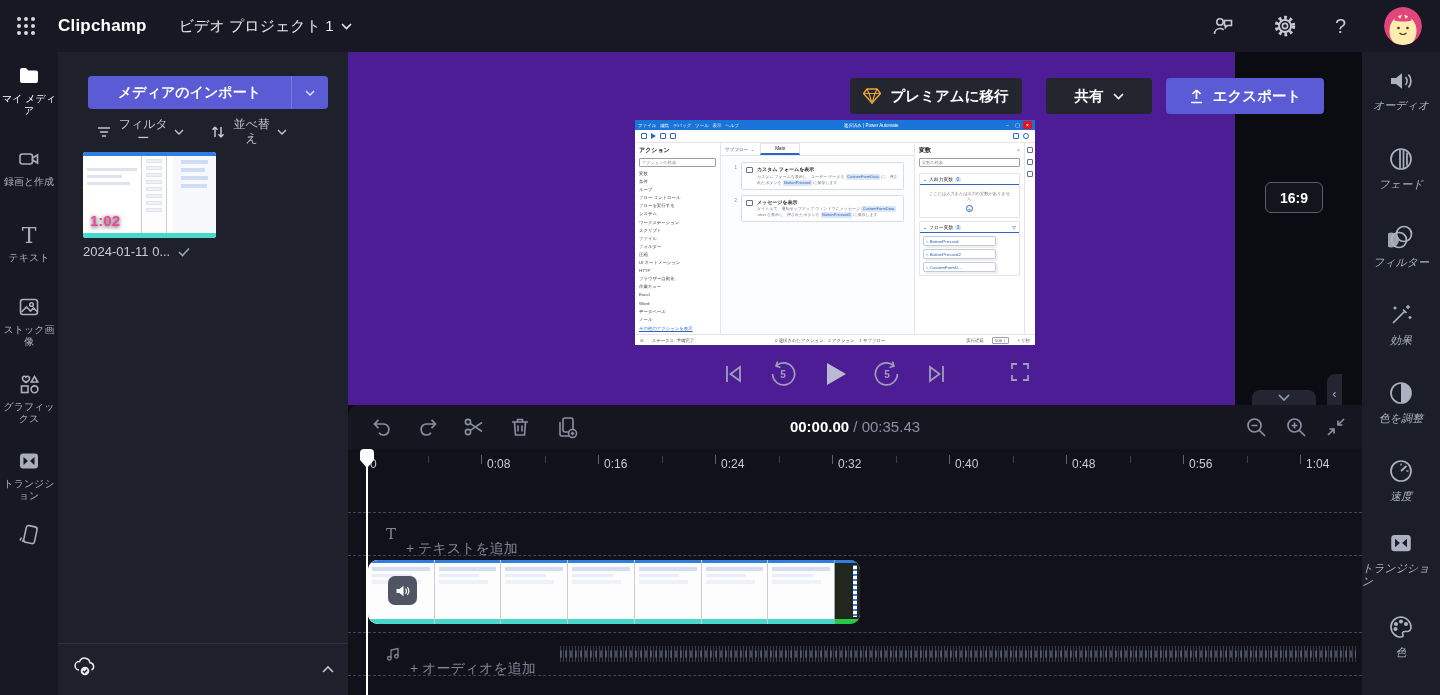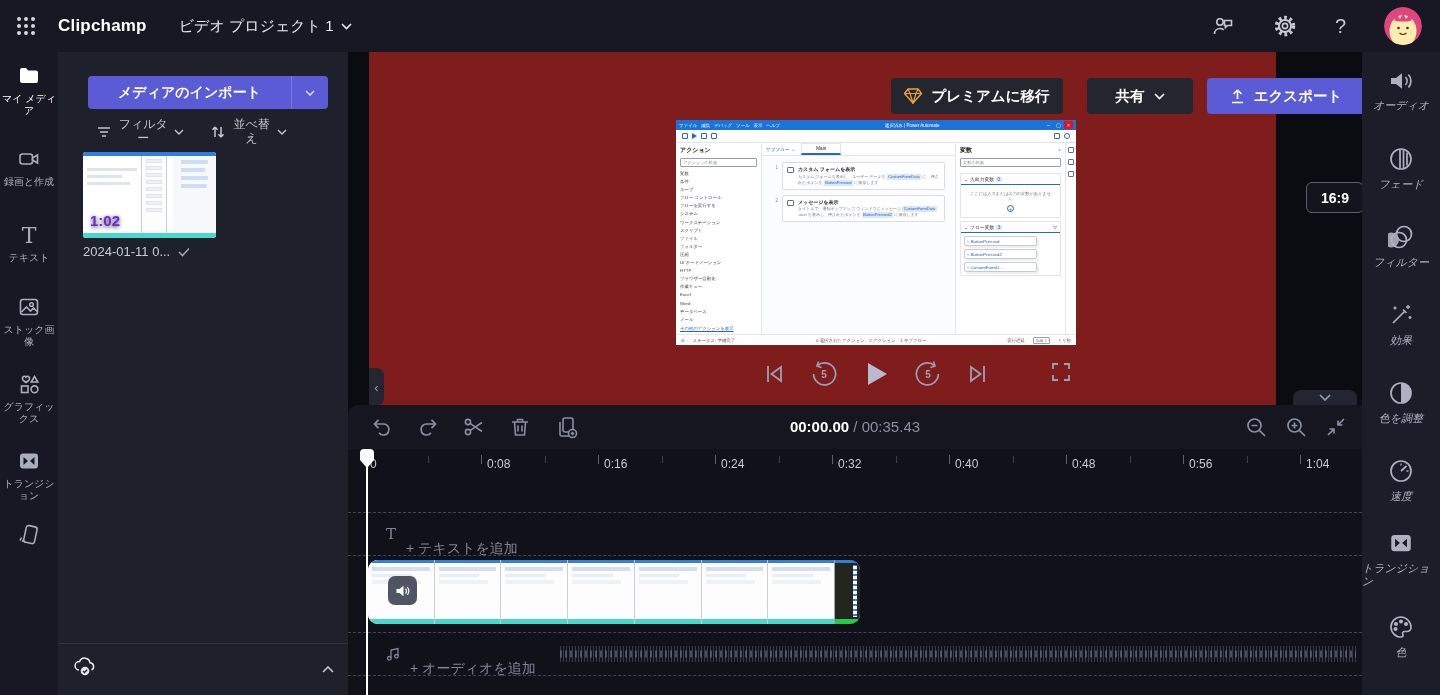--- a/index.html
+++ b/index.html
@@ -35,28 +35,28 @@
   .fs-label { width:4.2em; text-align:center; line-height:1.15; }
   #thumb { position:absolute; left:25px; top:100px; width:133px; height:86px; border-radius:3px; overflow:hidden; background:#fff; cursor:pointer; }
   .th-top { position:absolute; left:0; top:0; right:0; height:4px; background:#2f7fe0; }
   .th-bottom { position:absolute; left:0; bottom:0; right:0; height:5px; background:#49d8cc; }
   .th-col { position:absolute; left:58px; top:4px; width:26px; bottom:5px; background:#fdfdfe; border-left:1px solid #c9cdd6; border-right:1px solid #c9cdd6; }
   .th-col i { display:block; height:4px; margin:3px 4px 0 4px; background:#eef1f6; border:1px solid #dfe3ea; }
   .th-right { position:absolute; left:90px; top:4px; right:0; bottom:5px; background:#f6f8fb; }
   .th-right i { display:block; height:4px; margin:4px 8px 0 8px; background:#cfdcf2; border-radius:1px; }
   .th-left-lines { position:absolute; left:4px; top:12px; width:50px; }
   .th-left-lines i { display:block; height:3px; margin-top:4px; background:#dde4f0; }
-  #thumb .dur { position:absolute; left:7px; bottom:9px; color:#6d28d9; font-size:15px; font-weight:bold; text-shadow:0 1px 4px rgba(0,0,0,.8); }
+  #thumb .dur { position:absolute; left:7px; bottom:9px; color:#ec4899; font-size:15px; font-weight:bold; text-shadow:0 1px 4px rgba(0,0,0,.8); }
   #clip-name { position:absolute; left:25px; top:192px; color:#c9ccd6; font-size:13px; display:flex; align-items:center; gap:8px; }
   #upload-bar { position:absolute; left:0; bottom:0; width:290px; height:52px; border-top:1px solid #31343f; display:flex; align-items:flex-start; padding:10px 14px 0 14px; gap:10px; }
   #upload-text { color:#e8eaf1; font-size:13px; font-weight:bold; line-height:1.35; width:206px; }
   #upload-chevron { margin-left:auto; margin-top:12px; color:#c3c6d2; cursor:pointer; }
 
   
-  #stage { position:absolute; left:369px; top:52px; width:907px; height:353px; background:#7f1d1d; }
+  #stage { position:absolute; left:328px; top:52px; width:907px; height:353px; background:#4c1d95; }
   .top-btn { position:absolute; top:26px; height:36px; border-radius:4px; display:flex; align-items:center; justify-content:center; gap:9px; font-size:14.5px; font-weight:bold; color:#fff; cursor:pointer; }
   #btn-premium { left:522px; width:172px; background:#24262f; }
   #btn-share { left:718px; width:106px; background:#24262f; }
   #btn-export { left:838px; width:158px; background:#5a5bd5; }
   #ratio-badge { position:absolute; left:937px; top:130px; width:58px; height:31px; border:1px solid #5a5d6a; border-radius:6px; color:#fff; font-size:14px; font-weight:bold; display:flex; align-items:center; justify-content:center; background:#14151c; cursor:pointer; }
   #pv-controls { position:absolute; left:0; top:300px; width:1014px; height:44px; display:flex; align-items:center; justify-content:center; gap:22px; }
   .pv-btn { color:#9d9fb5; cursor:pointer; }
   #fullscreen-btn { position:absolute; left:680px; top:308px; color:#9d9fb5; cursor:pointer; }
   #stage-left-flap { position:absolute; left:0; top:316px; width:15px; height:38px; background:#232532; border-radius:0 8px 8px 0; color:#9ba0b0; display:flex; align-items:center; justify-content:center; font-size:13px; cursor:pointer; }
   #stage-bottom-tab { position:absolute; left:924px; top:338px; width:64px; height:15px; background:#232532; border-radius:8px 8px 0 0; display:flex; align-items:center; justify-content:center; color:#9ba0b0; cursor:pointer; }

